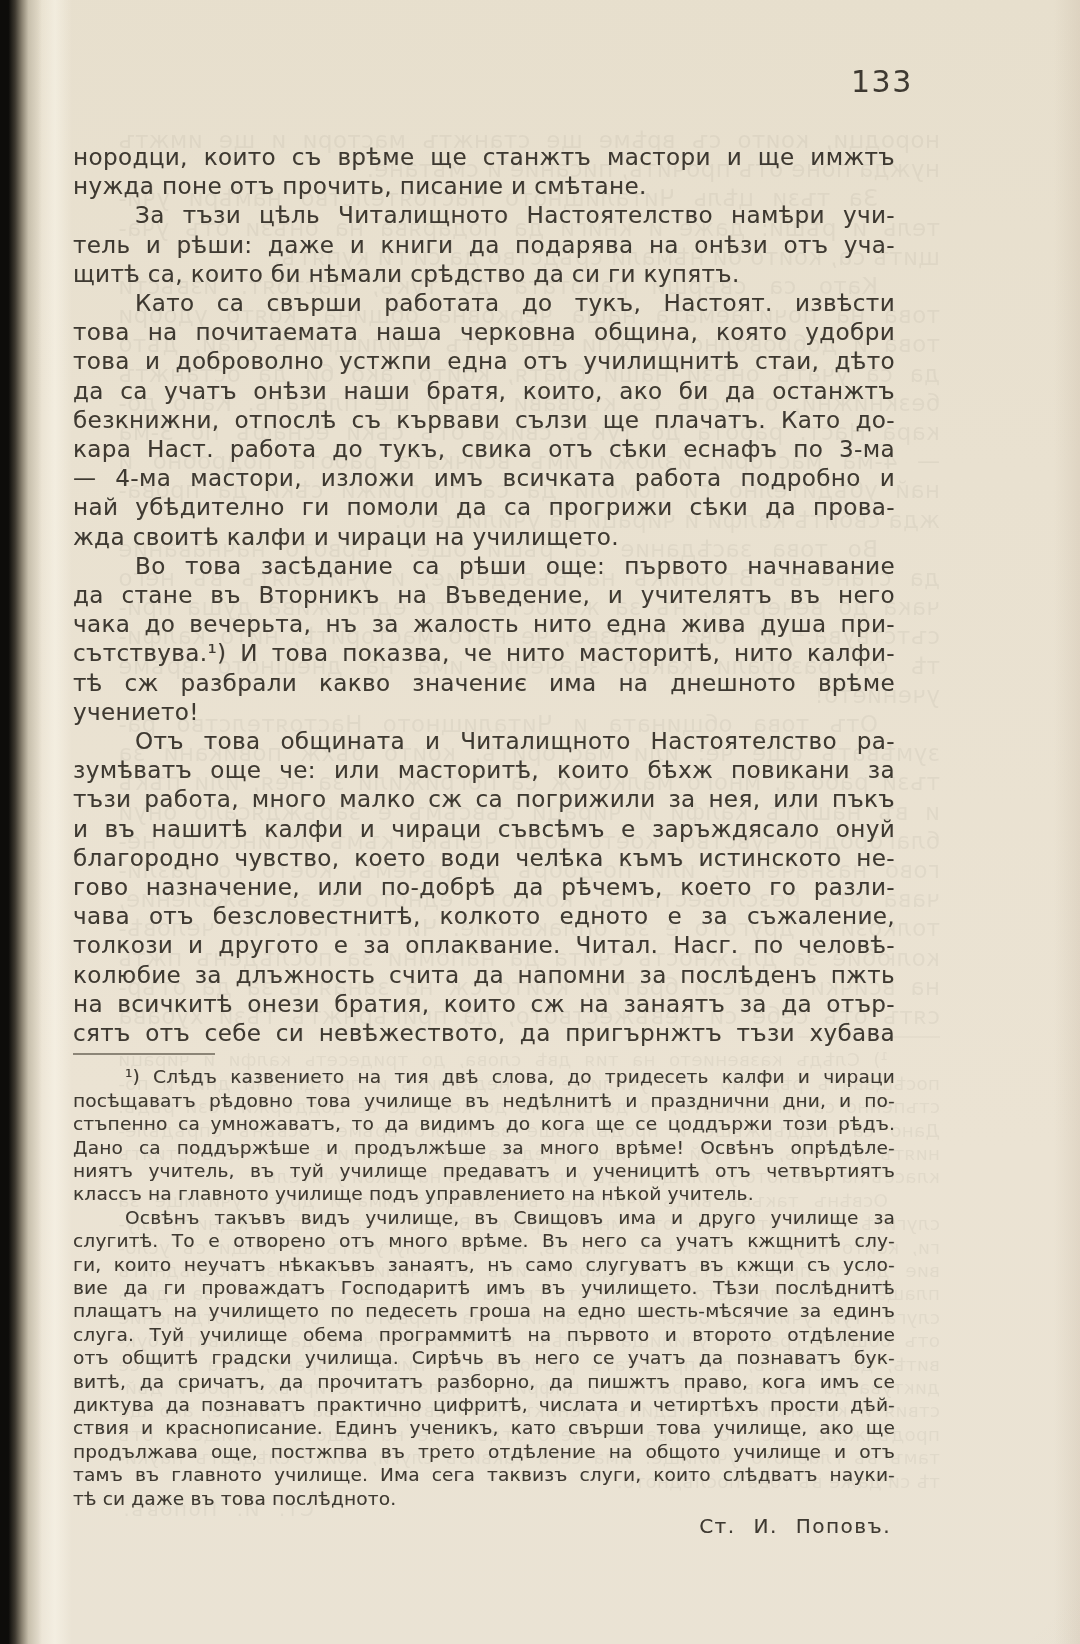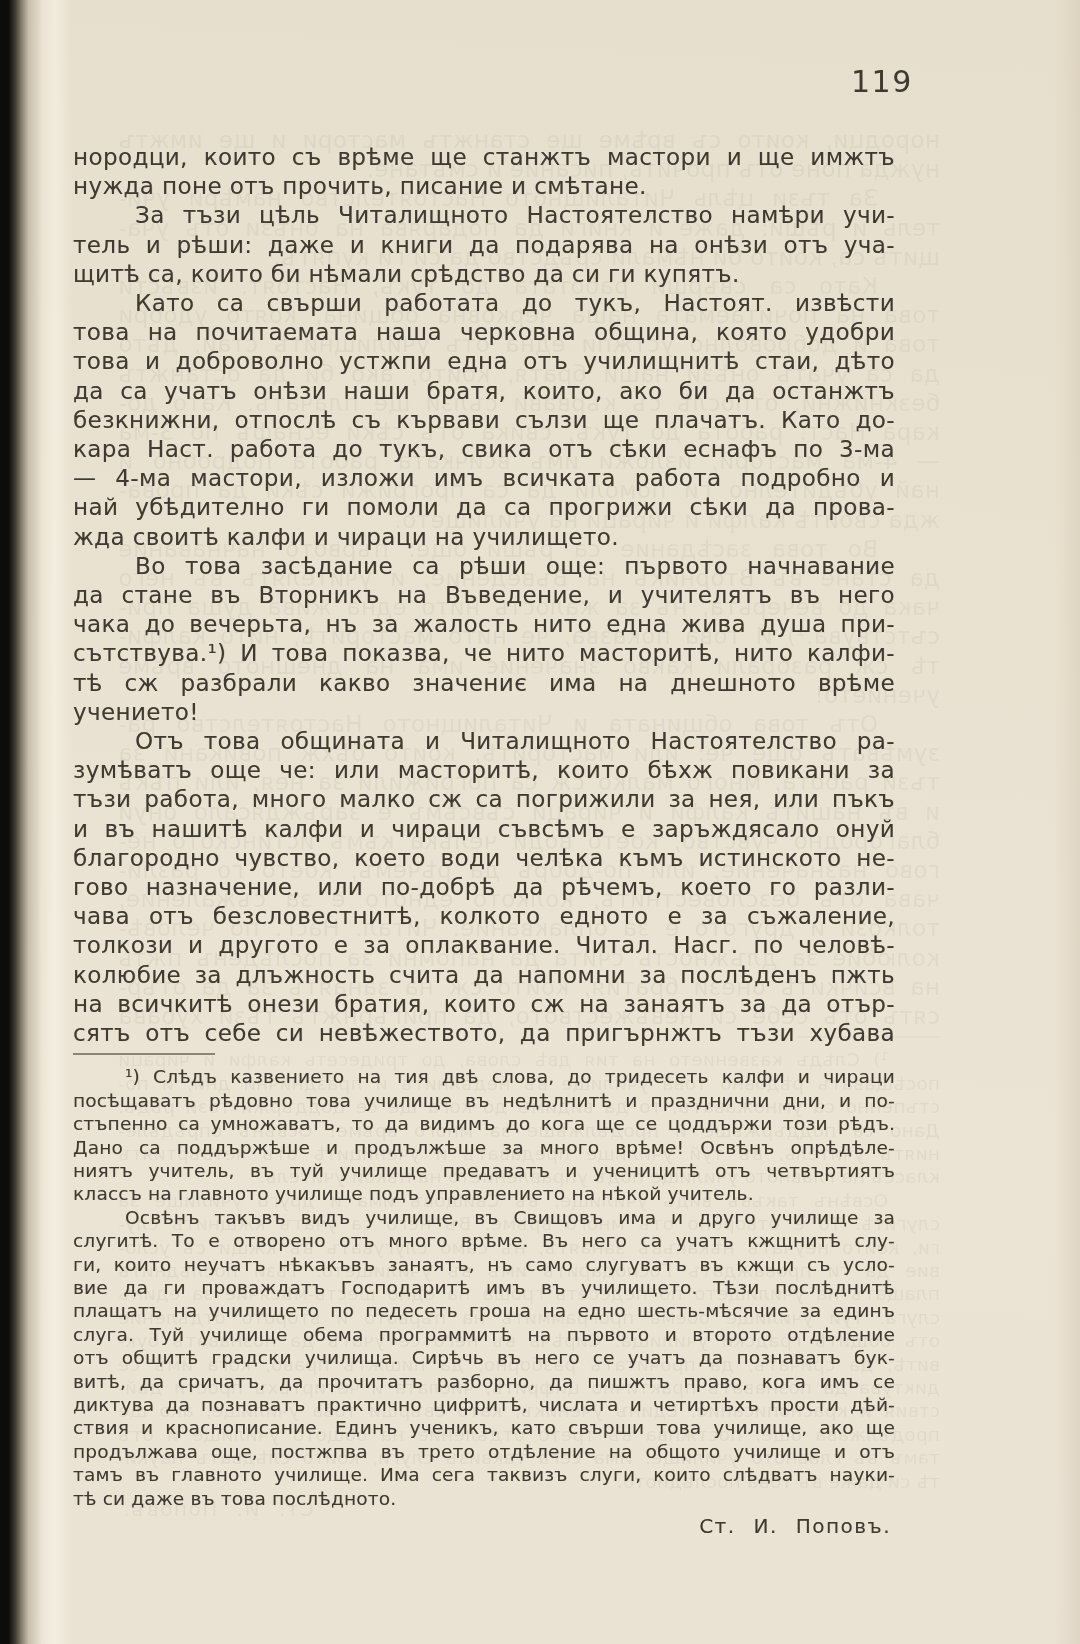--- a/index.html
+++ b/index.html
@@ -149,21 +149,21 @@
           <div class="line">диктува да познаватъ практично цифритѣ, числата и четиртѣхъ прости дѣй-</div>
           <div class="line">ствия и краснописание. Единъ ученикъ, като свърши това училище, ако ще</div>
           <div class="line">продължава още, постжпва въ трето отдѣление на общото училище и отъ</div>
           <div class="line">тамъ въ главното училище. Има сега таквизъ слуги, които слѣдватъ науки-</div>
           <div class="line left">тѣ си даже въ това послѣдното.</div>
         </div>
       </div>
     <div class="signature">Ст. И. Поповъ.</div>
   </div>
 
-  <div class="pagenum">119</div>
+  <div class="pagenum">133</div>
 
   <div class="content" id="content">
     <div id="main-text">
         <div>
           <div class="line">нородци, които съ врѣме ще станжтъ мастори и ще имжтъ</div>
           <div class="line left">нужда поне отъ прочить, писание и смѣтане.</div>
         </div>
         <div>
           <div class="line indent">За тъзи цѣль Читалищното Настоятелство намѣри учи-</div>
           <div class="line">тель и рѣши: даже и книги да подарява на онѣзи отъ уча-</div>

